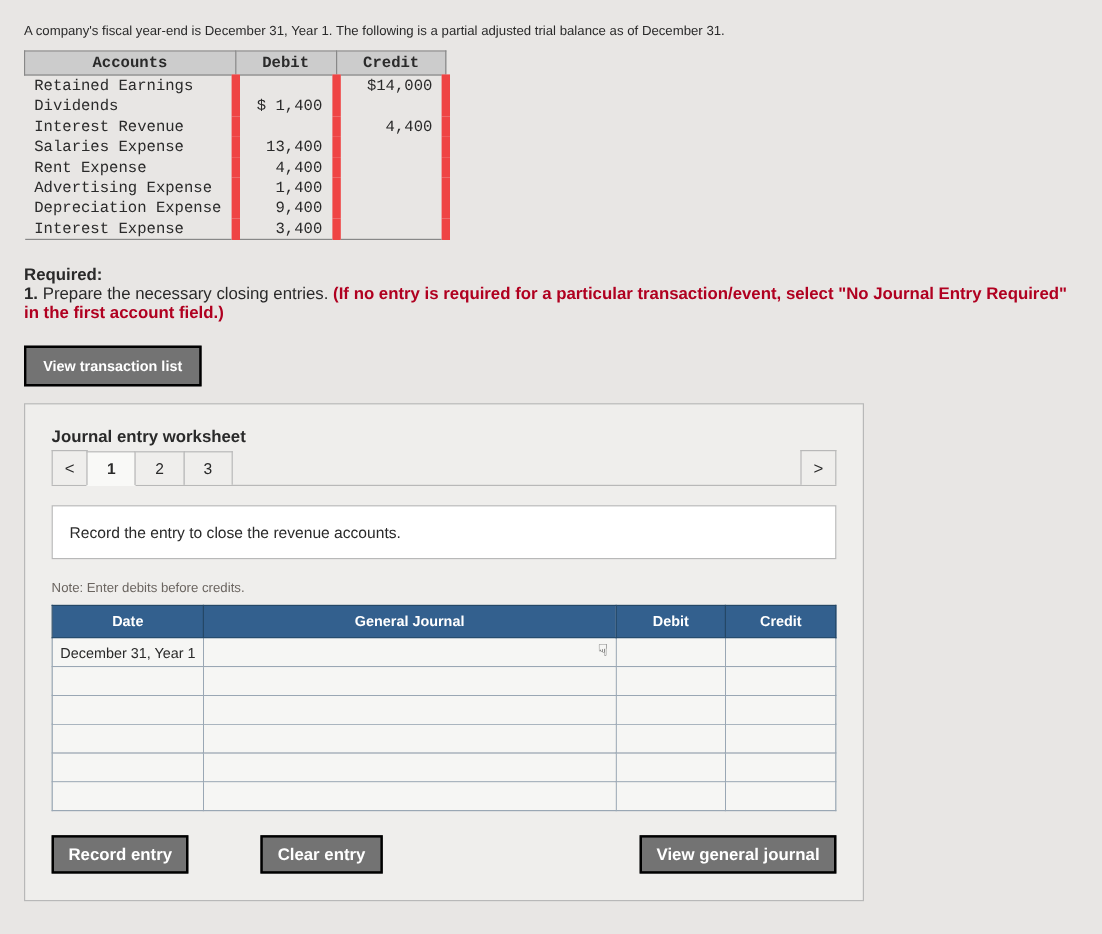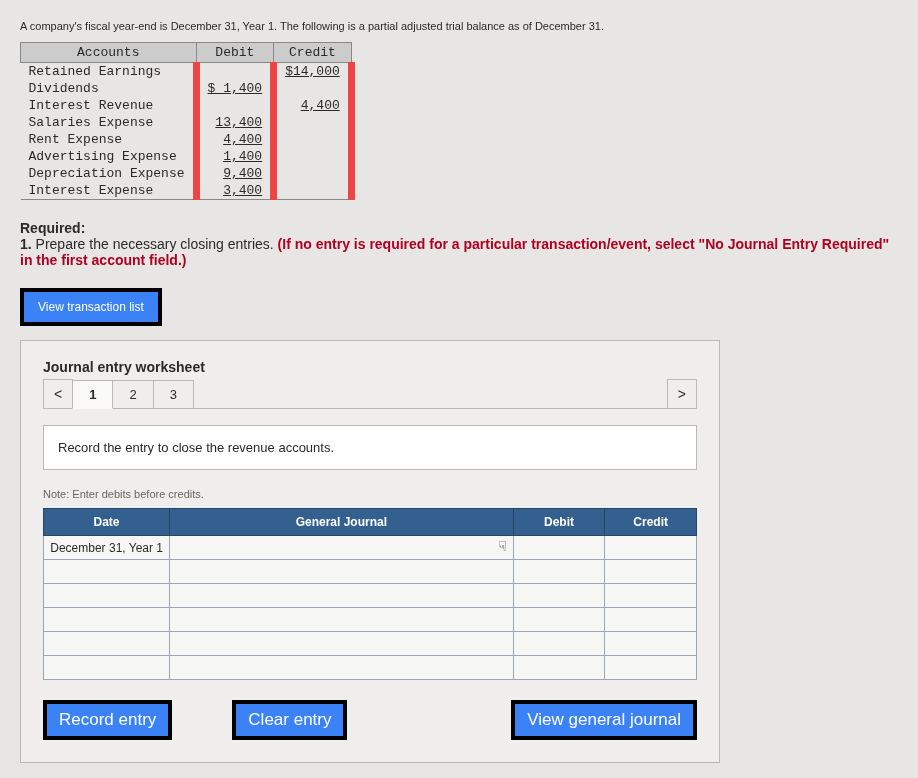--- a/index.html
+++ b/index.html
@@ -14,42 +14,42 @@
   .intro { font-size: 11px; margin-bottom: 10px; }
   .trial-balance {
     border-collapse: collapse;
     font-family: "Courier New", monospace;
     font-size: 13px;
     margin-bottom: 20px;
   }
   .trial-balance th {
     background: #ccc;
     border: 1px solid #888;
-    padding: 2px 8px;
-    font-weight: normal;
+    padding: 2px 22px;
+    font-weight: bold;
     text-align: center;
   }
   .trial-balance td {
     padding: 1px 8px;
     border-right: 7px solid #ef4444;
   }
-  .trial-balance td.num { text-align: right; text-decoration: underline; }
+  .trial-balance td.num { text-align: right; }
   .trial-balance tr:last-child td { border-bottom: 1px solid #888; }
   .required-head { font-weight: bold; font-size: 14px; margin-top: 6px; }
   .required-text { font-size: 14px; margin-bottom: 20px; }
   .required-text .red { color: #b00020; font-weight: bold; }
   .btn {
     display: inline-block;
-    background: #3b82f6;
+    background: #737373;
     color: #fff;
     font-size: 12px;
     padding: 8px 14px;
-    border: 4px solid #000000;
+    border: 2px solid #000000;
     cursor: pointer;
-    font-weight: normal;
+    font-weight: bold;
   }
   .view-trans { margin-bottom: 14px; }
   .worksheet-card {
     border: 1px solid #b8b8b8;
     background: #efeeec;
     width: 700px;
     padding: 18px 22px 22px 22px;
     position: relative;
   }
   .worksheet-title {
@@ -123,21 +123,21 @@
     position: absolute;
     right: 6px; top: 2px;
     font-size: 14px;
     pointer-events: none;
   }
   .worksheet-footer {
     display: flex;
     gap: 60px;
     margin-top: 20px;
   }
-  .worksheet-footer .btn { font-size: 17px; padding: 6px 12px; }
+  .worksheet-footer .btn { font-size: 14px; padding: 6px 12px; }
   .worksheet-footer .spacer { flex: 1; }
 </style>
 </head>
 <body>
 
 
 
 <div class="intro">A company's fiscal year-end is December 31, Year 1. The following is a partial adjusted trial balance as of December 31.</div>
 
 <table class="trial-balance">

